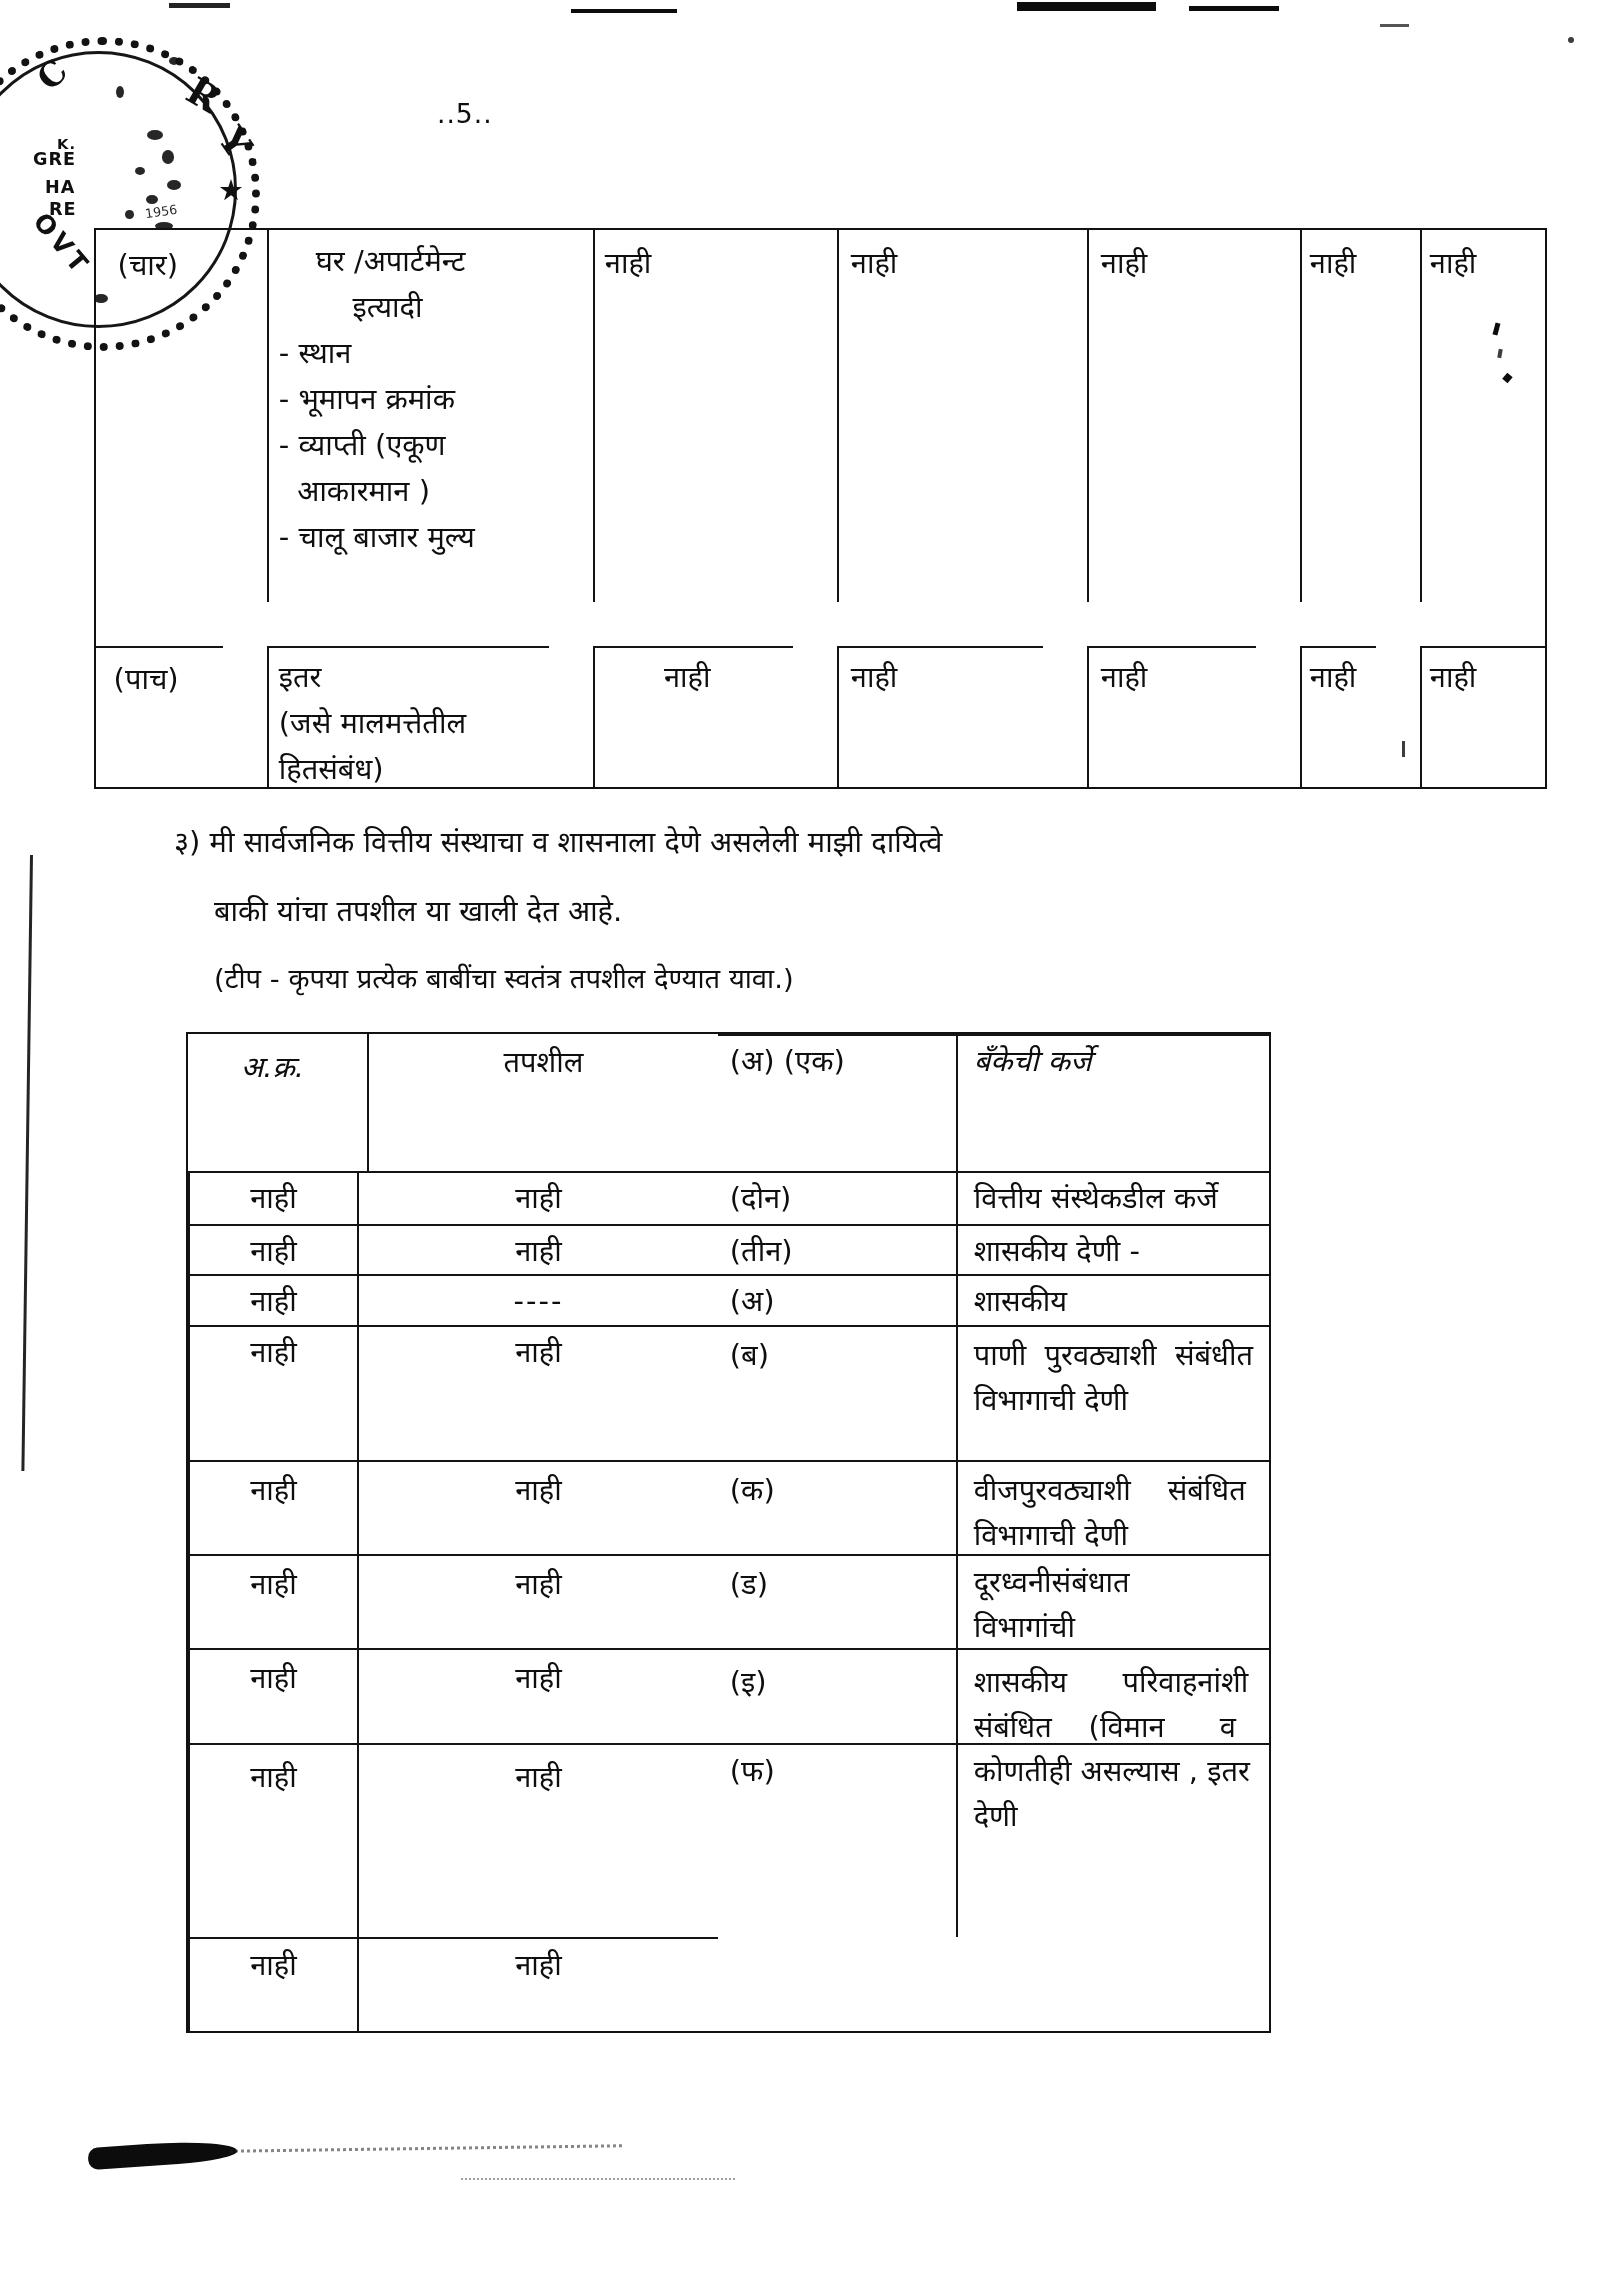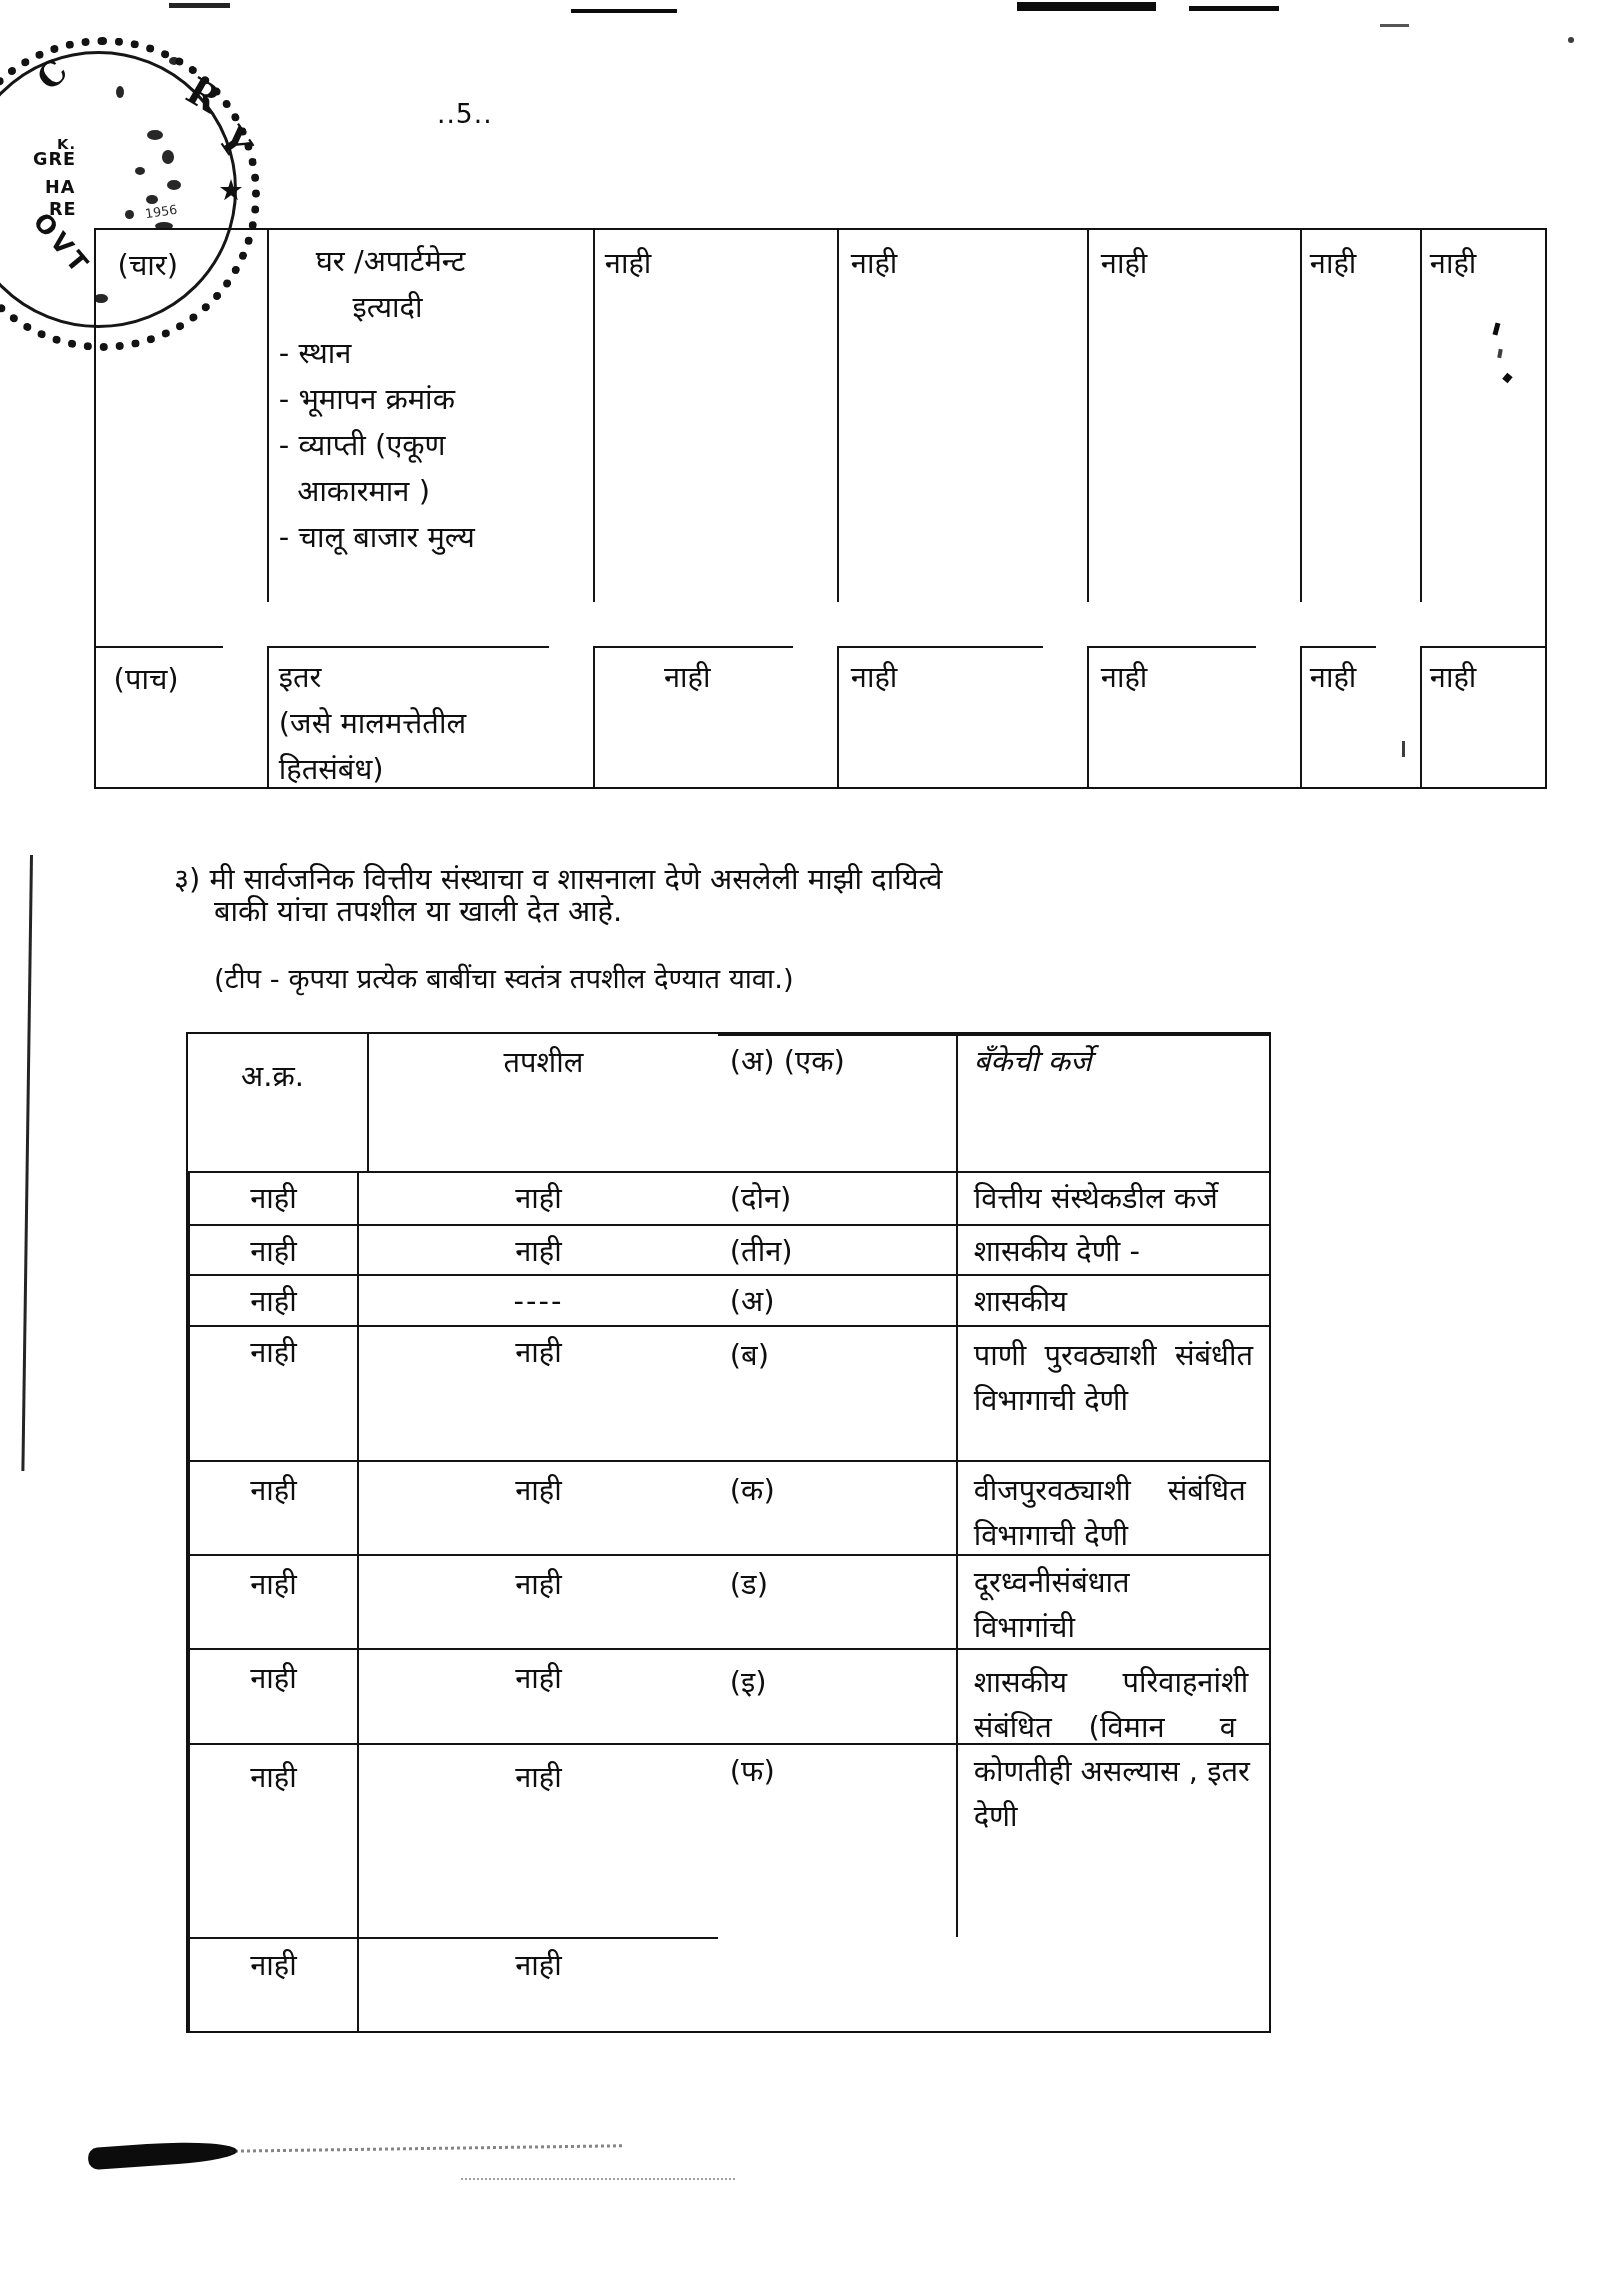--- a/index.html
+++ b/index.html
@@ -118,27 +118,27 @@
     <div class="bl bt pre" style="padding:5.9px 3.9px 0 9.8px;">इतर
 (जसे मालमत्तेतील
 हितसंबंध)</div>
     <div class="bl bt" style="padding:5.9px 0 0 69px;">नाही</div>
     <div class="bl bt" style="padding:5.9px 0 0 11.8px;">नाही</div>
     <div class="bl bt" style="padding:5.9px 0 0 11.8px;">नाही</div>
     <div class="bl bt" style="padding:5.9px 0 0 7.8px;">नाही</div>
     <div class="bl bt" style="padding:5.9px 0 0 7.8px;">नाही</div>
   </div>
 
-  <div class="abs para" style="left:174px;top:858px;">३) मी सार्वजनिक  वित्तीय संस्थाचा  व शासनाला  देणे  असलेली माझी  दायित्वे</div>
+  <div class="abs para" style="left:174px;top:821px;">३) मी सार्वजनिक  वित्तीय संस्थाचा  व शासनाला  देणे  असलेली माझी  दायित्वे</div>
   <div class="abs para" style="left:214px;top:890px;">बाकी यांचा तपशील या खाली देत आहे.</div>
   <div class="abs para" style="left:214px;top:959px;font-size:27.4px;">(टीप - कृपया  प्रत्येक बाबींचा स्वतंत्र तपशील देण्यात यावा.)</div>
 
   <div class="abs grid t2">
 
-    <div class="ctr" style="padding-top:20px;font-weight:500;">अ.क्र.</div>
+    <div class="ctr" style="padding-top:11px;font-weight:500;font-style:italic;">अ.क्र.</div>
     <div class="bl ctr" style="padding-top:5.9px;margin-left:10px;">तपशील</div>
 
     <div class="bt" style="padding:2.9px 0 0 11.8px;">(अ) (एक)</div>
     <div class="bl bt pre" style="padding:2.9px 5.9px 0 15.7px;font-style:italic;">बँकेची कर्जे</div>
     <div class="bl bt ctr" style="padding-top:2.9px;">नाही</div>
     <div class="bl bt ctr" style="padding-top:2.9px;">नाही</div>
 
     <div class="bt" style="padding:2.9px 0 0 11.8px;">(दोन)</div>
     <div class="bl bt pre" style="padding:2.9px 5.9px 0 15.7px;">वित्तीय संस्थेकडील कर्जे</div>
     <div class="bl bt ctr" style="padding-top:2.9px;">नाही</div>

